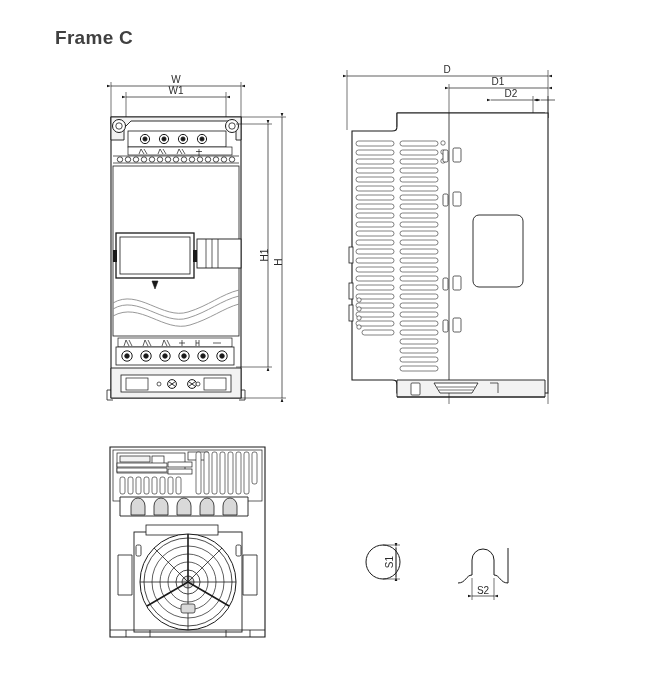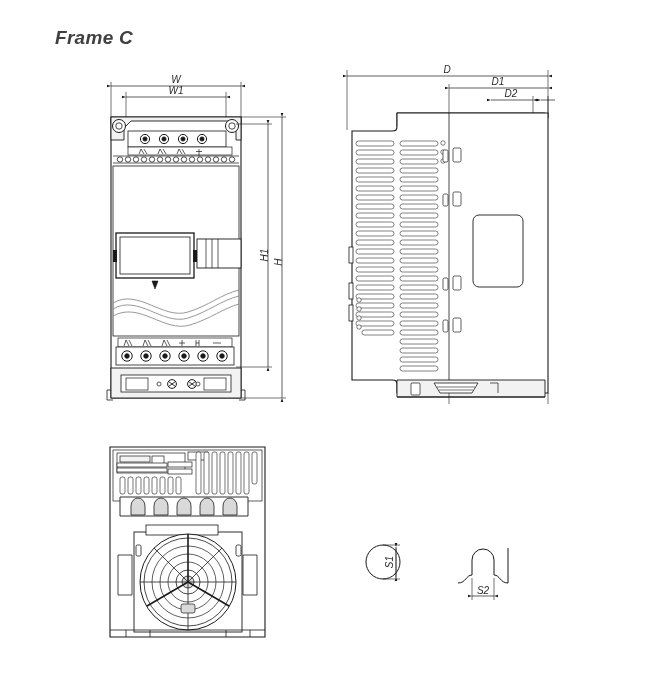--- a/index.html
+++ b/index.html
@@ -14,21 +14,20 @@
     position: relative;
     font-family: "Liberation Sans", sans-serif;
     overflow: hidden;
   }
   #page-root {
     position: absolute;
     left: 0; top: 0;
     width: 522px;
     height: 684px;
     background: #ffffff;
-    font-style: italic;
   }
   .title {
     position: absolute;
     left: 55px;
     top: 27px;
     font-size: 19px;
     font-weight: bold;
     color: #404040;
     letter-spacing: 0.3px;
     font-family: "Liberation Sans", sans-serif;

